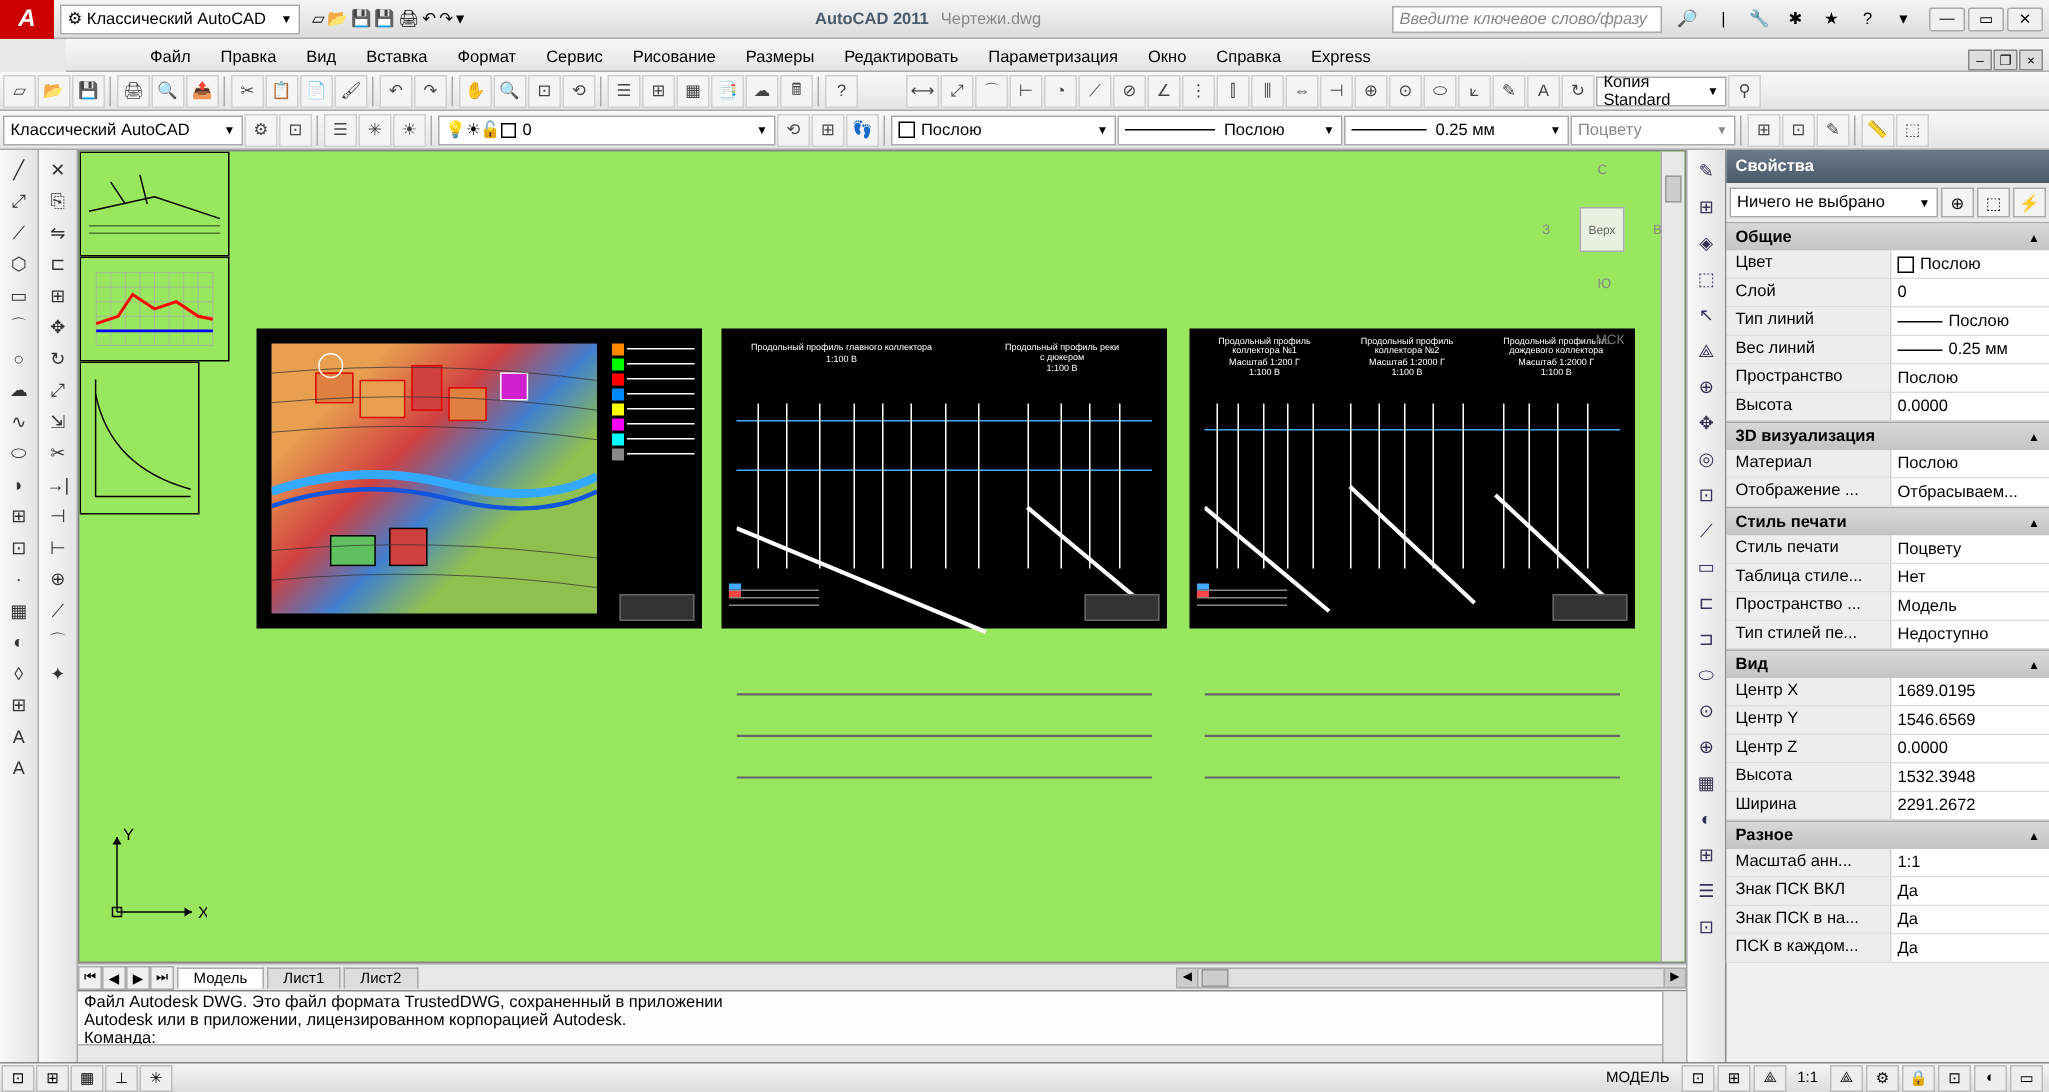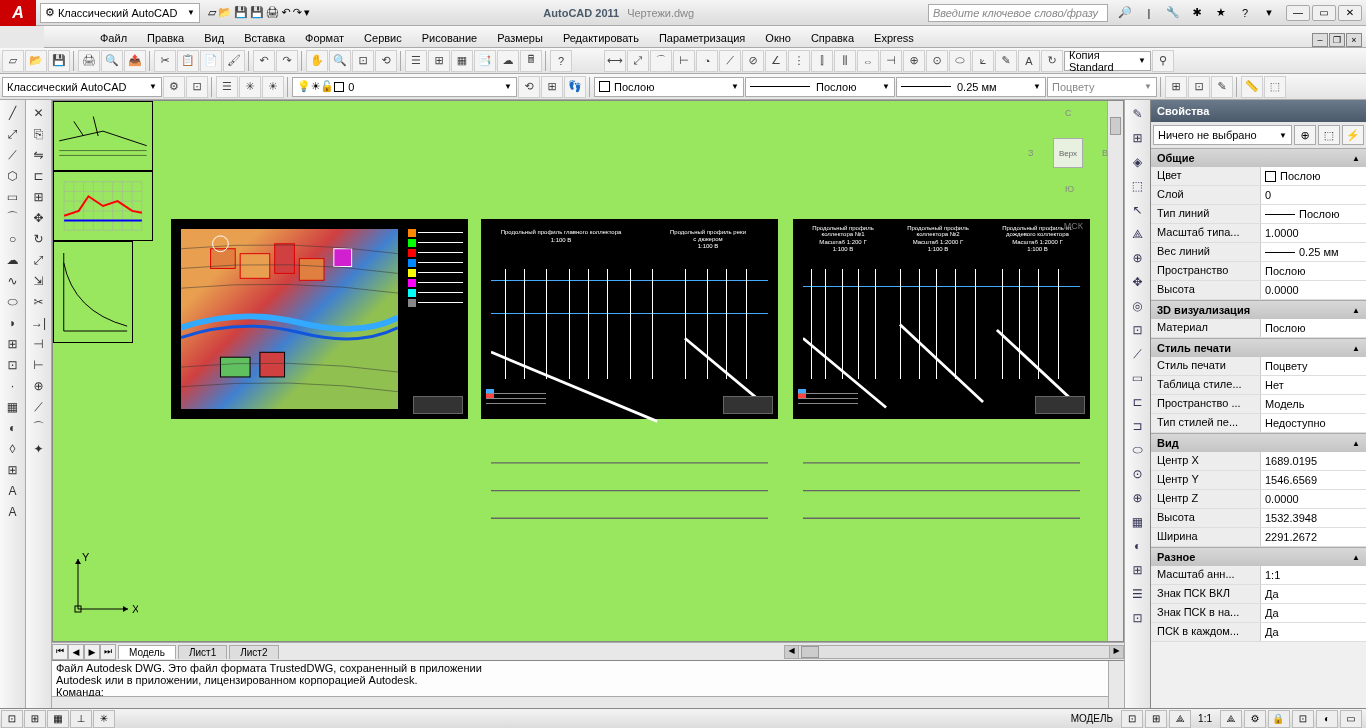--- a/index.html
+++ b/index.html
@@ -619,24 +619,20 @@
           <div class="pv">0</div>
         </div>
       <div class="prow">
           <div class="pk">Тип линий</div>
           <div class="pv">
             <div class="line"></div>
             <span>Послою</span>
           </div>
         </div>
       <div class="prow">
-          <div class="pk">Масштаб типа...</div>
-          <div class="pv">1.0000</div>
-        </div>
-      <div class="prow">
           <div class="pk">Вес линий</div>
           <div class="pv">
             <div class="line"></div>
             <span>0.25 мм</span>
           </div>
         </div>
       <div class="prow">
           <div class="pk">Пространство</div>
           <div class="pv">Послою</div>
         </div>
@@ -647,20 +643,24 @@
     </div>
 
     <div class="section">
       <div class="shead">
           <span>3D визуализация</span>
           <span class="caret">▲</span>
         </div>
       <div class="prow">
           <div class="pk">Материал</div>
           <div class="pv">Послою</div>
+        </div>
+      <div class="prow">
+          <div class="pk">Отображение ...</div>
+          <div class="pv">Отбрасываем...</div>
         </div>
     </div>
 
     <div class="section">
       <div class="shead">
           <span>Стиль печати</span>
           <span class="caret">▲</span>
         </div>
       <div class="prow">
           <div class="pk">Стиль печати</div>

